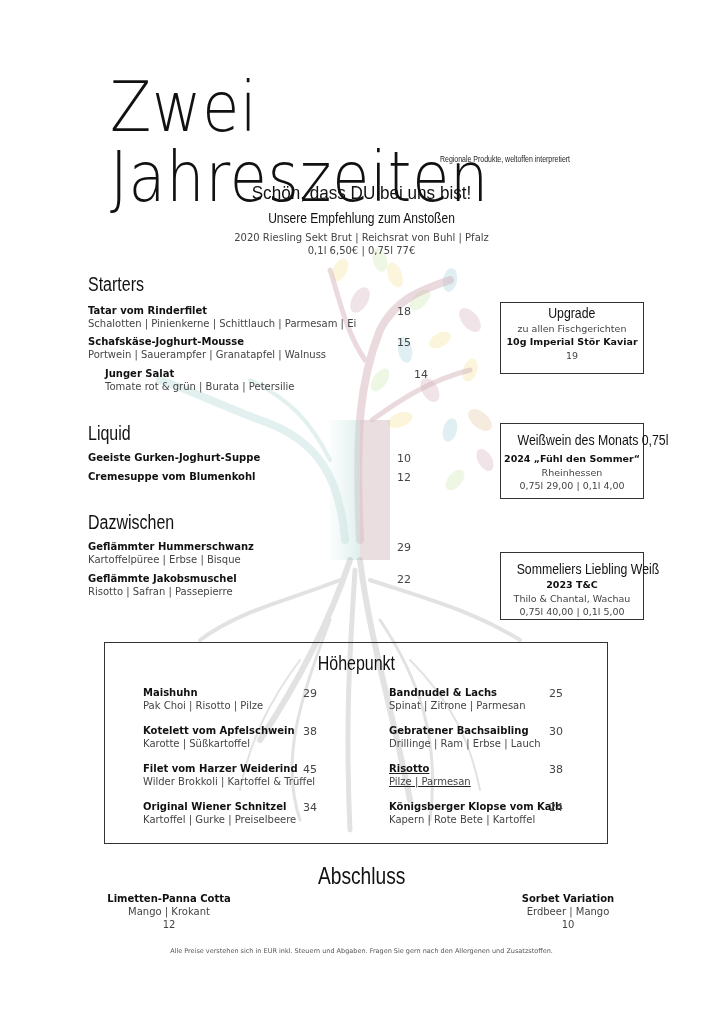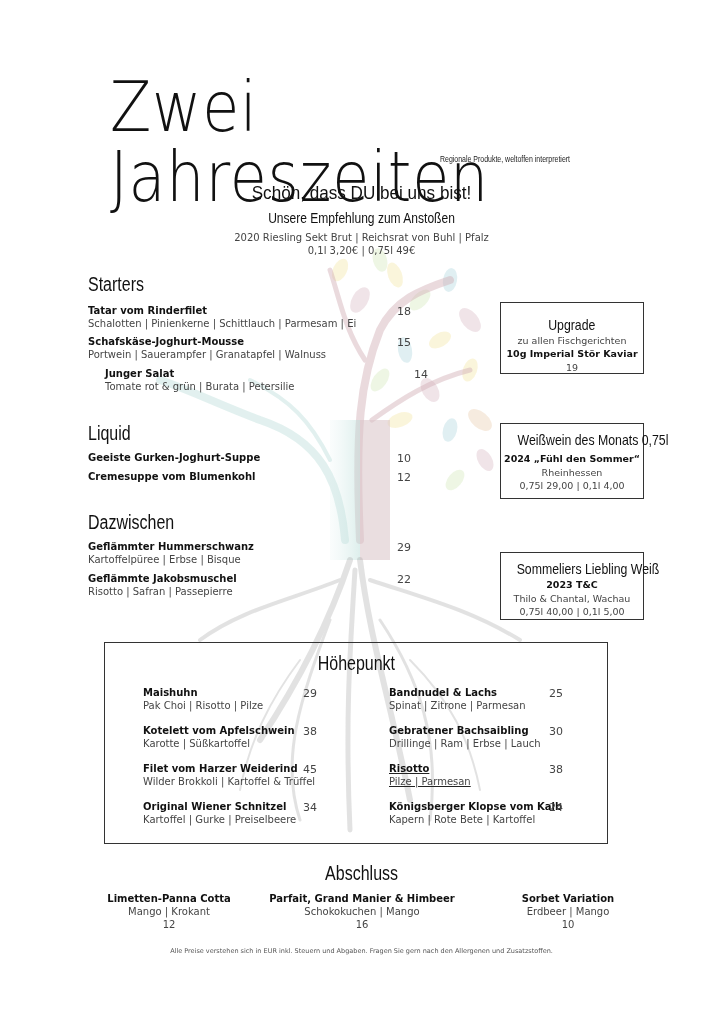--- a/index.html
+++ b/index.html
@@ -42,21 +42,21 @@
 
   .main-box { position: absolute; left: 104px; top: 642px; width: 502px; height: 200px;
               border: 1.5px solid #333; background: transparent; }
   .main-title { position: absolute; left: 0; width: 100%; top: 9px; text-align: center;
                 font-family: "Liberation Sans", sans-serif; font-size: 20px; color: #111; }
   .main-title span { display: inline-block; transform: scaleX(0.8); }
   .mdish { position: absolute; width: 240px; }
   .mdish .dish-price { left: 160px; }
 
   .dessert-title { left: 0; width: 723px; top: 862px; text-align: center; font-family: "Liberation Sans", sans-serif;
-                   font-size: 20px; color: #111; }
+                   font-size: 24px; color: #111; }
   .dessert-title span { display: inline-block; transform: scaleX(0.8); }
   .dessert { position: absolute; top: 893px; width: 200px; text-align: center; }
   .dessert .dish-name { font-size: 10px; }
   .dessert .dish-desc { font-size: 10px; margin-top: 2px; }
   .dessert .dessert-price { font-size: 10px; color: #444; margin-top: 2px; }
 
   .footnote { left: 0; width: 723px; top: 947px; text-align: center; font-size: 6.5px; color: #555; }
 </style>
 </head>
 <body>
@@ -116,21 +116,21 @@
   </svg>
 
   <div class="abs logo">
     <div class="logo-text">Zwei Jahreszeiten</div>
   </div>
   <div class="abs tagline">Regionale Produkte, weltoffen interpretiert</div>
 
   <div class="abs welcome">Schön, dass DU bei uns bist!</div>
   <div class="abs recommend-title">Unsere Empfehlung zum Anstoßen</div>
   <div class="abs recommend-line" style="top:232px;">2020 Riesling Sekt Brut  |  Reichsrat von Buhl  |  Pfalz</div>
-  <div class="abs recommend-line" style="top:245px;">0,1l   3,20€  |  0,75l   49€</div>
+  <div class="abs recommend-line" style="top:245px;">0,1l   6,50€  |  0,75l   77€</div>
 
   <div class="abs section-title" style="left:88px; top:273px;">Starters</div>
   <div class="dish" style="top:305px;">
     <div class="dish-name">Tatar vom Rinderfilet</div>
     <div class="dish-desc">Schalotten | Pinienkerne | Schittlauch | Parmesam | Ei</div>
     <div class="dish-price">18</div>
   </div>
   <div class="dish" style="top:336px;">
     <div class="dish-name">Schafskäse-Joghurt-Mousse</div>
     <div class="dish-desc">Portwein | Sauerampfer | Granatapfel | Walnuss</div>
@@ -158,21 +158,21 @@
     <div class="dish-desc">Kartoffelpüree | Erbse | Bisque</div>
     <div class="dish-price">29</div>
   </div>
   <div class="dish" style="top:573px;">
     <div class="dish-name">Geflämmte Jakobsmuschel</div>
     <div class="dish-desc">Risotto | Safran | Passepierre</div>
     <div class="dish-price">22</div>
   </div>
 
   <div class="box" style="left:500px; top:302px; width:142px; height:70px;">
-    <div style="margin-top:12px;"><span class="box-title">Upgrade</span></div>
+    <div style=""><span class="box-title">Upgrade</span></div>
     <div class="box-line">zu allen Fischgerichten</div>
     <div class="box-bold">10g Imperial Stör Kaviar</div>
     <div class="box-line">19</div>
   </div>
 
   <div class="box" style="left:500px; top:423px; width:142px; height:74px;">
     <div style="margin-top:6px;"><span class="box-title">Weißwein des Monats 0,75l</span></div>
     <div class="box-bold" style="margin-top:3px;">2024 „Fühl den Sommer“</div>
     <div class="box-line">Rheinhessen</div>
     <div class="box-line">0,75l  29,00  |  0,1l  4,00</div>
@@ -231,25 +231,20 @@
     </div>
   </div>
 
   <div class="abs dessert-title"><span>Abschluss</span></div>
 
   <div class="dessert" style="left:69px;">
     <div class="dish-name">Limetten-Panna Cotta</div>
     <div class="dish-desc">Mango | Krokant</div>
     <div class="dessert-price">12</div>
   </div>
-  <div class="dessert" style="left:262px;">
-    <div class="dish-name">Parfait, Grand Manier &amp; Himbeer</div>
-    <div class="dish-desc">Schokokuchen | Mango</div>
-    <div class="dessert-price">16</div>
-  </div>
   <div class="dessert" style="left:468px;">
     <div class="dish-name">Sorbet Variation</div>
     <div class="dish-desc">Erdbeer | Mango</div>
     <div class="dessert-price">10</div>
   </div>
 
   <div class="abs footnote">Alle Preise verstehen sich in EUR inkl. Steuern und Abgaben. Fragen Sie gern nach den Allergenen und Zusatzstoffen.</div>
 </div>
 
 </body></html>

